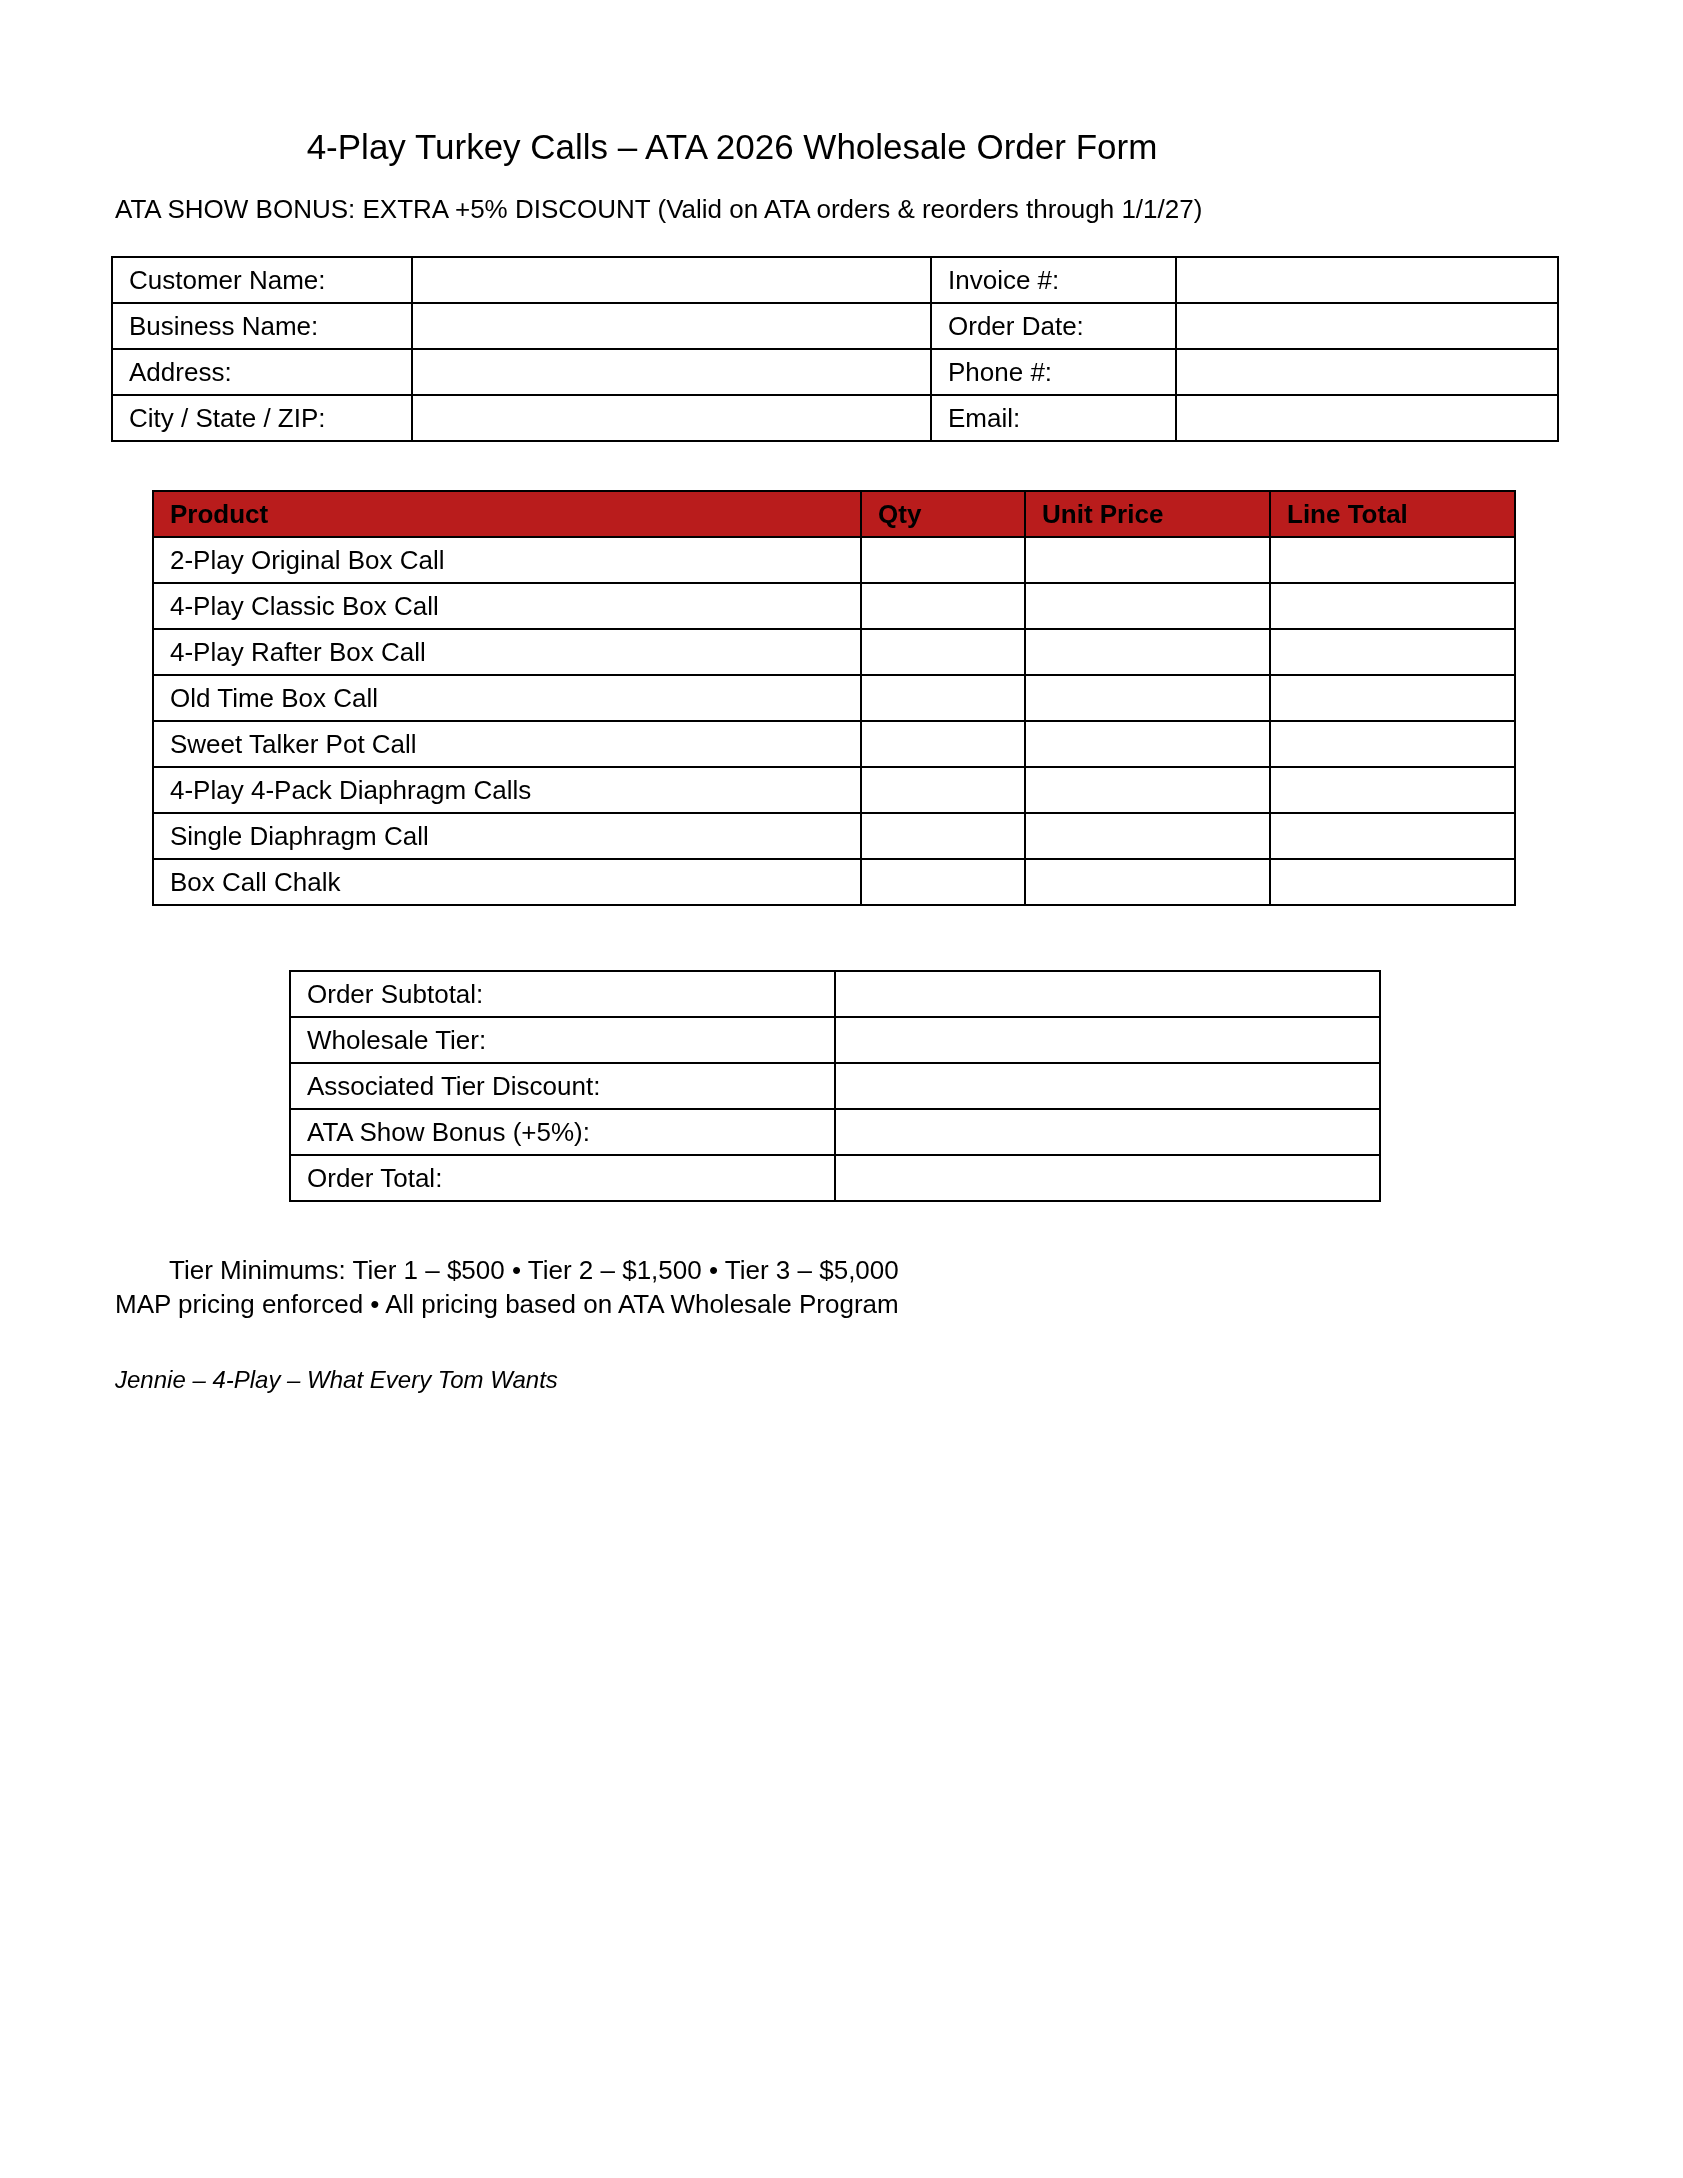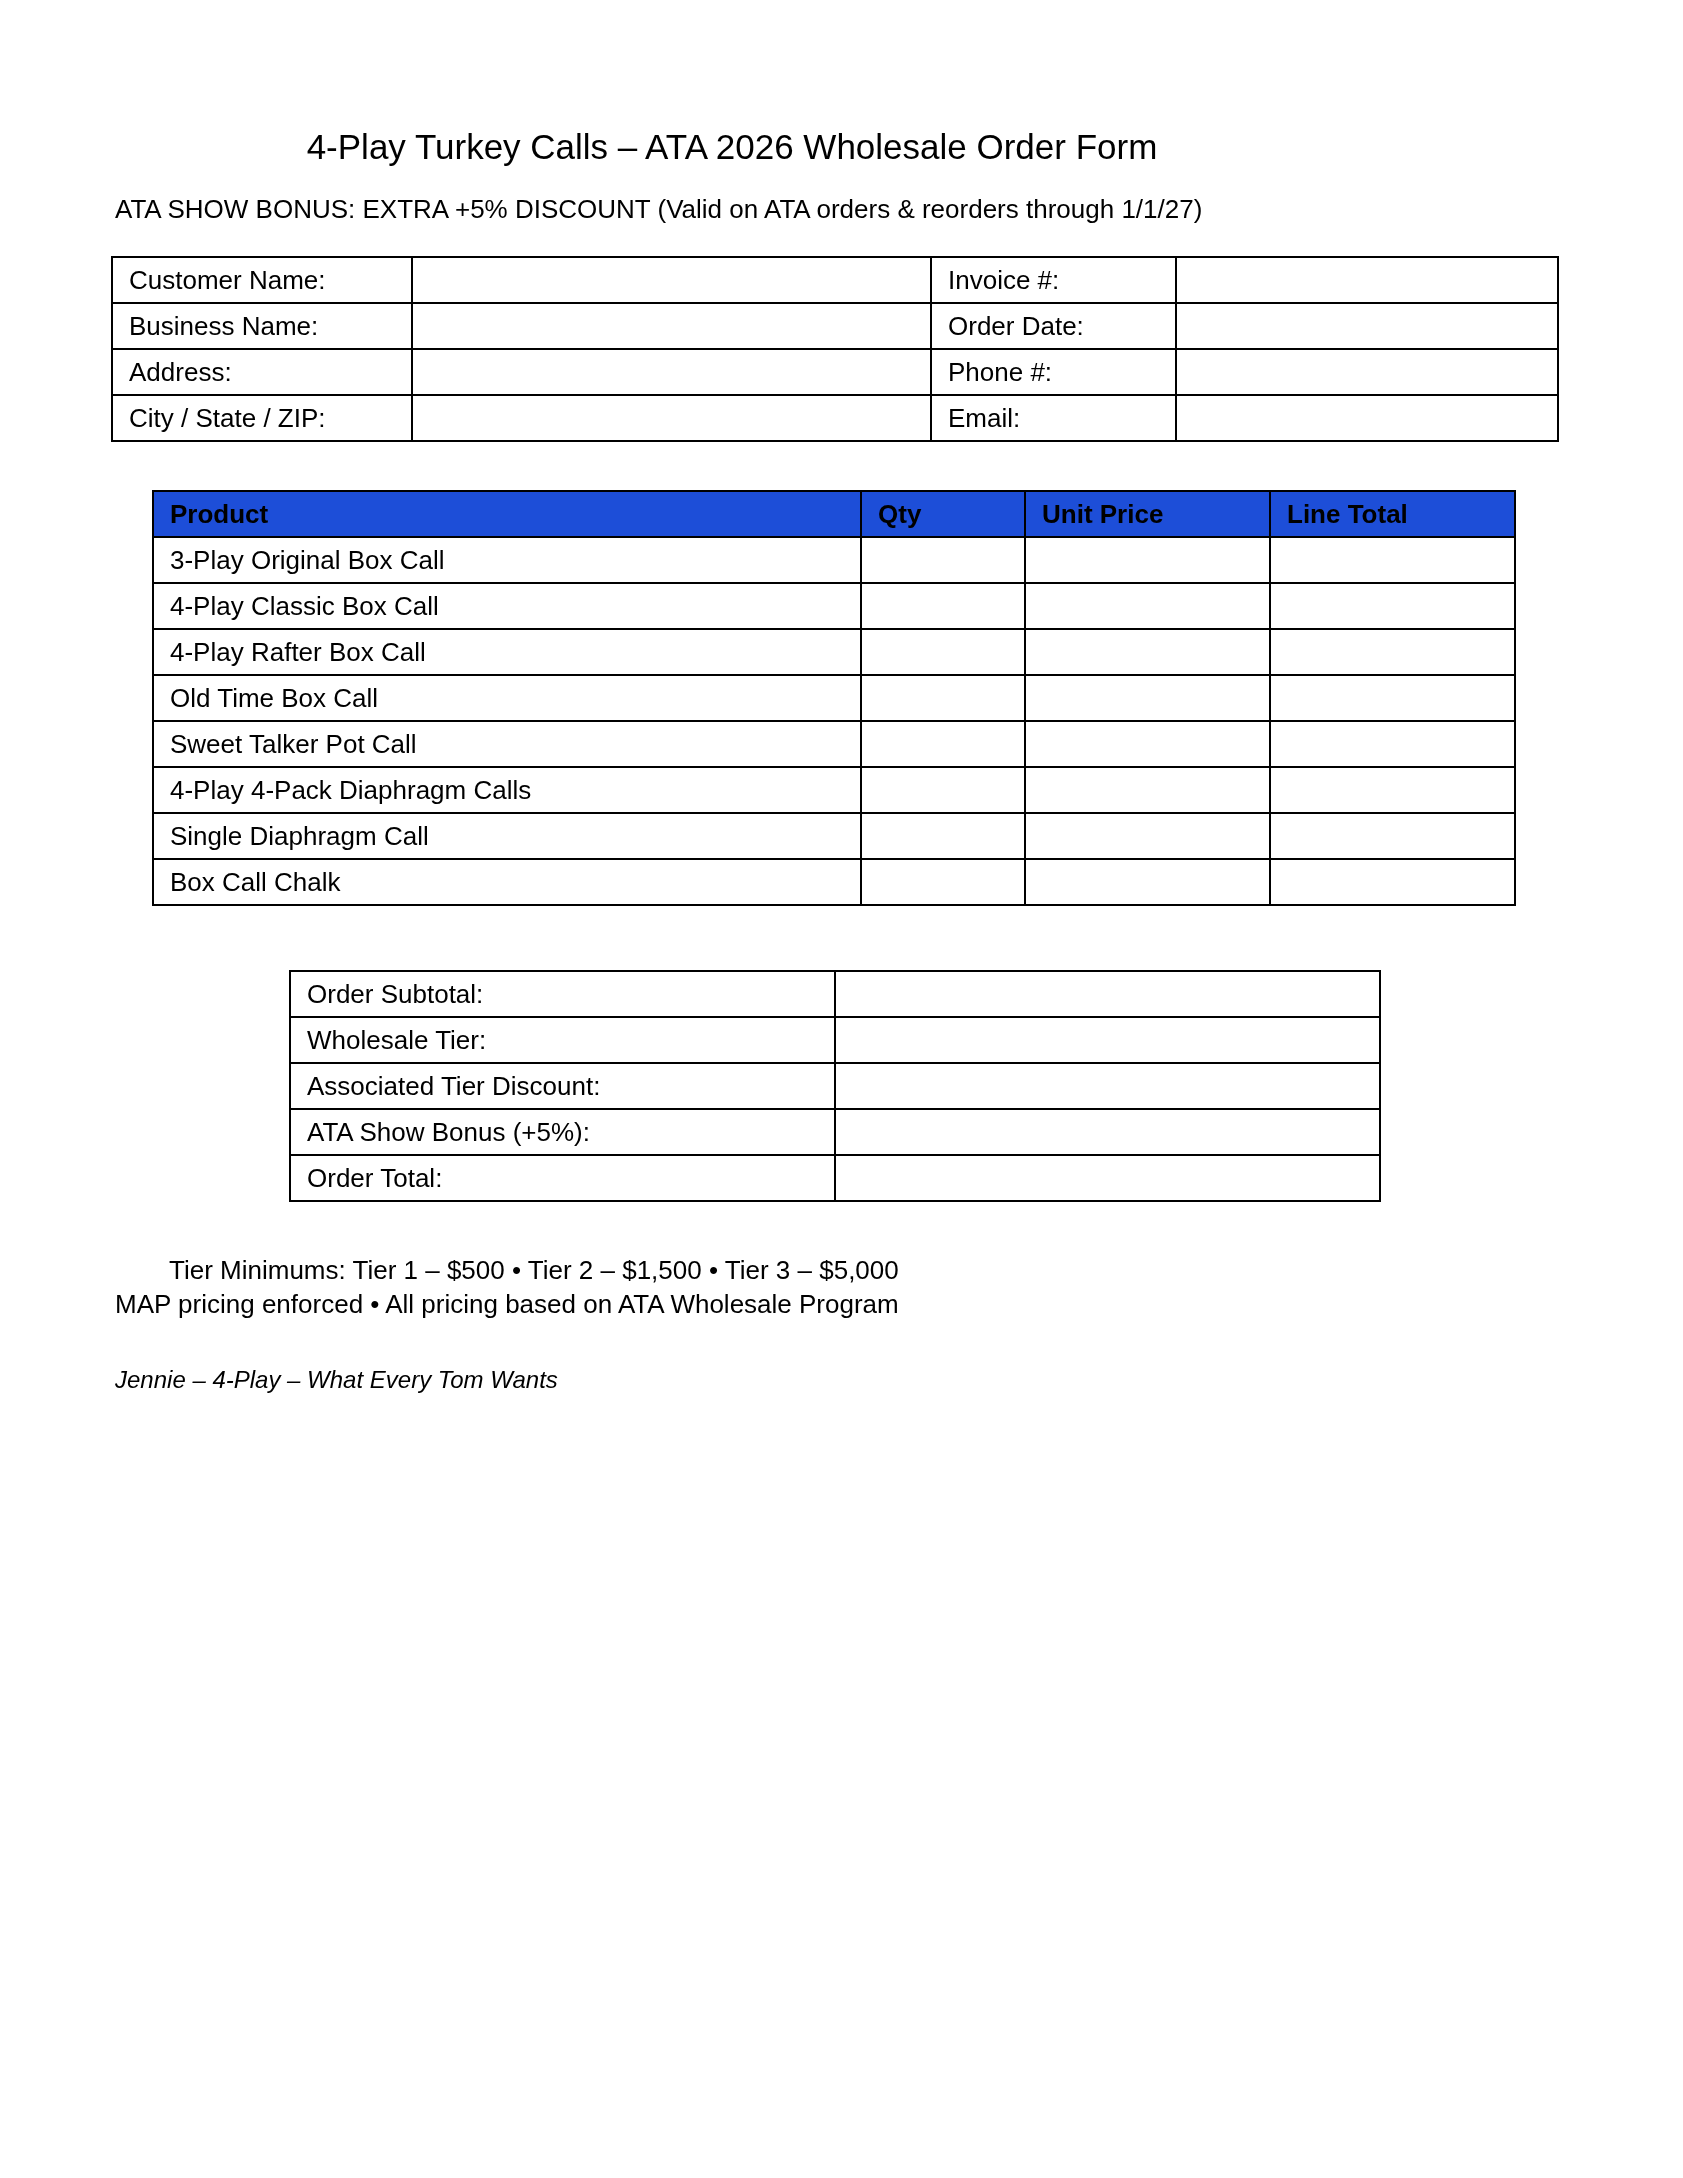--- a/index.html
+++ b/index.html
@@ -1,21 +1,21 @@
 <!DOCTYPE html>
 <html><head>
 <meta charset="utf-8">
 <style>
   html, body { margin:0; padding:0; background:#ffffff; }
   body { width:1683px; height:2178px; position:relative; font-family:"Liberation Sans", sans-serif; color:#000; overflow:hidden; }
   .title { position:absolute; left:0; width:1464px; top:117px; text-align:center; font-weight:normal; font-size:35px; line-height:59px; margin:0; }
   .bonus { position:absolute; left:115px; top:193px; font-size:26px; line-height:32px; }
   table { position:absolute; border-collapse:collapse; table-layout:fixed; }
   td, th { border:2.6px solid #000; font-size:26px; text-align:left; padding:0 0 0 16px; height:44px; vertical-align:middle; white-space:nowrap; overflow:hidden; }
-  th { background:#1d4ed8; font-weight:bold; }
+  th { background:#b91c1c; font-weight:bold; }
   #customer-table { left:111px; top:256px; width:1445px; }
   #product-table { left:152px; top:490px; width:1361px; }
   #summary-table { left:289px; top:970px; width:1089px; }
   .field-cell { cursor:text; }
   .notes { position:absolute; left:115px; top:1253px; font-size:26px; line-height:34px;text-align:right; }
   .signature { position:absolute; left:115px; top:1364px; font-size:24px; font-style:italic; line-height:32px; }
 </style>
 </head>
 <body>
 
@@ -67,21 +67,21 @@
   <thead>
     <tr>
       <th>Product</th>
       <th>Qty</th>
       <th>Unit Price</th>
       <th>Line Total</th>
     </tr>
   </thead>
   <tbody>
     <tr>
-      <td>3-Play Original Box Call</td>
+      <td>2-Play Original Box Call</td>
       <td class="field-cell"></td>
       <td class="field-cell"></td>
       <td class="field-cell"></td>
     </tr>
     <tr>
       <td>4-Play Classic Box Call</td>
       <td class="field-cell"></td>
       <td class="field-cell"></td>
       <td class="field-cell"></td>
     </tr>

